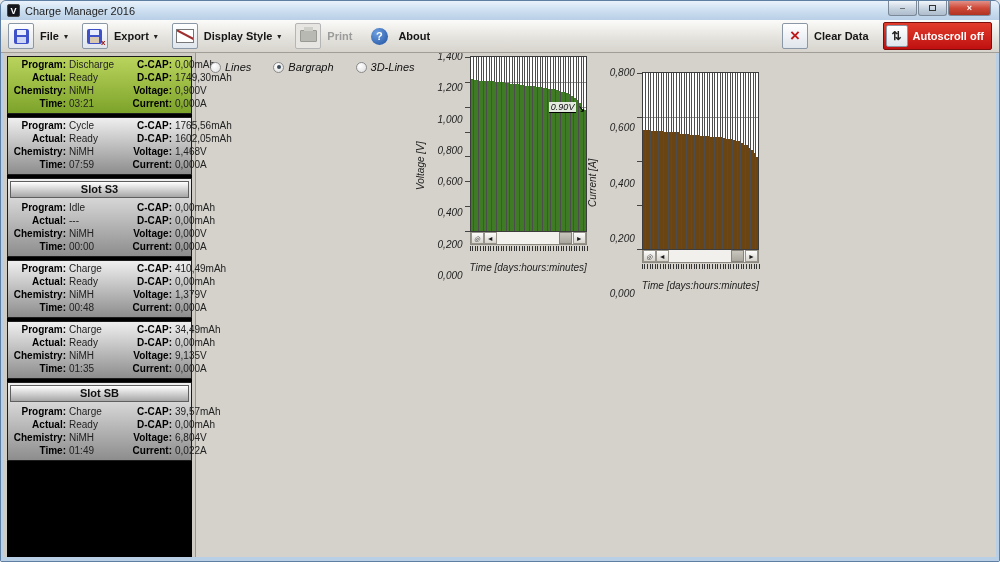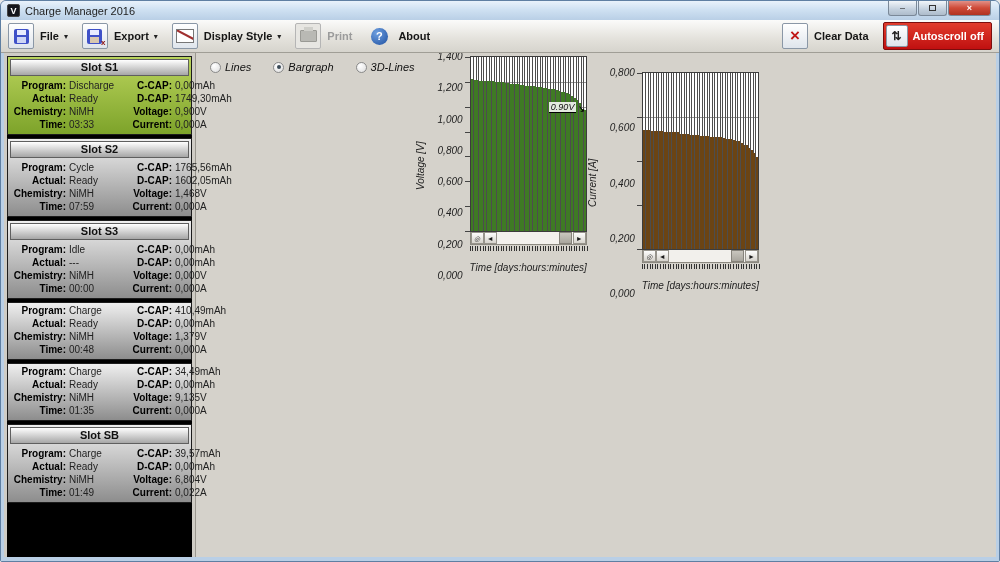--- a/index.html
+++ b/index.html
@@ -179,21 +179,20 @@
         </span>
       <span class="autoscroll-label">Autoscroll off</span>
     </div>
   </div>
 
   <div class="content">
 
     <div class="sidebar">
       <div class="slot-list" id="slot-list">
   <div class="slot highlight">
-    <div class="slot-header">Slot S1</div>
     <div class="slot-body">
               <div class="slot-row">
                 <span class="lab">Program:</span>
                 <span class="val">Discharge</span>
                 <span class="lab">C-CAP:</span>
                 <span class="val">0,00mAh</span>
               </div>
               <div class="slot-row">
                 <span class="lab">Actual:</span>
                 <span class="val">Ready</span>
@@ -201,29 +200,28 @@
                 <span class="val">1749,30mAh</span>
               </div>
               <div class="slot-row">
                 <span class="lab">Chemistry:</span>
                 <span class="val">NiMH</span>
                 <span class="lab">Voltage:</span>
                 <span class="val">0,900V</span>
               </div>
               <div class="slot-row">
                 <span class="lab">Time:</span>
-                <span class="val">03:33</span>
+                <span class="val">03:21</span>
                 <span class="lab">Current:</span>
                 <span class="val">0,000A</span>
               </div>
             </div>
   </div>
 
   <div class="slot">
-    <div class="slot-header">Slot S2</div>
     <div class="slot-body">
               <div class="slot-row">
                 <span class="lab">Program:</span>
                 <span class="val">Cycle</span>
                 <span class="lab">C-CAP:</span>
                 <span class="val">1765,56mAh</span>
               </div>
               <div class="slot-row">
                 <span class="lab">Actual:</span>
                 <span class="val">Ready</span>

